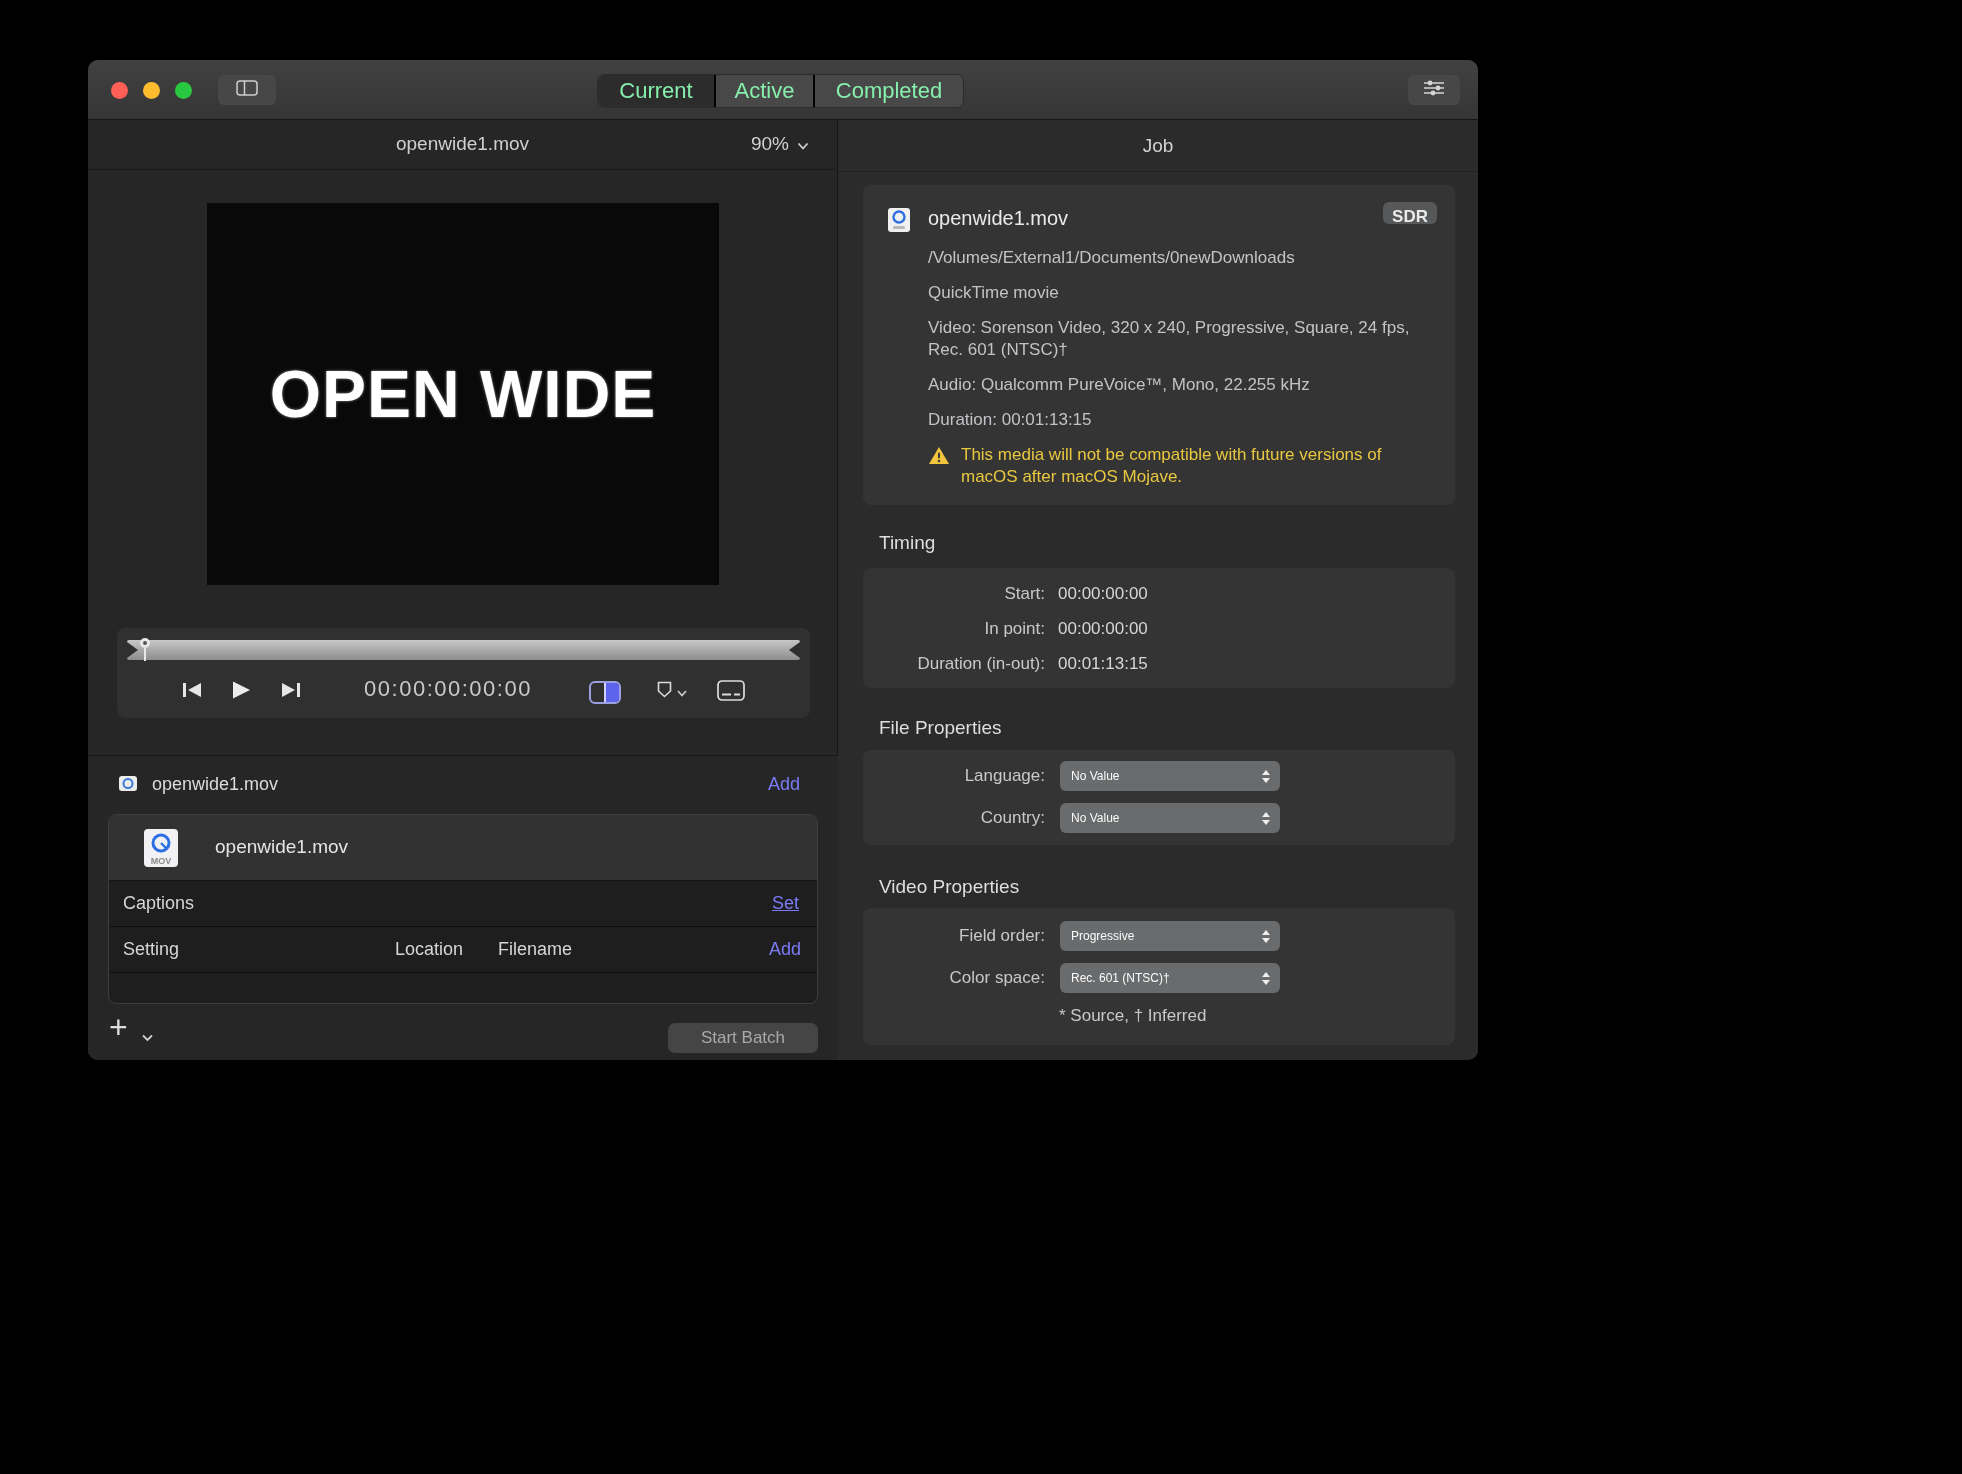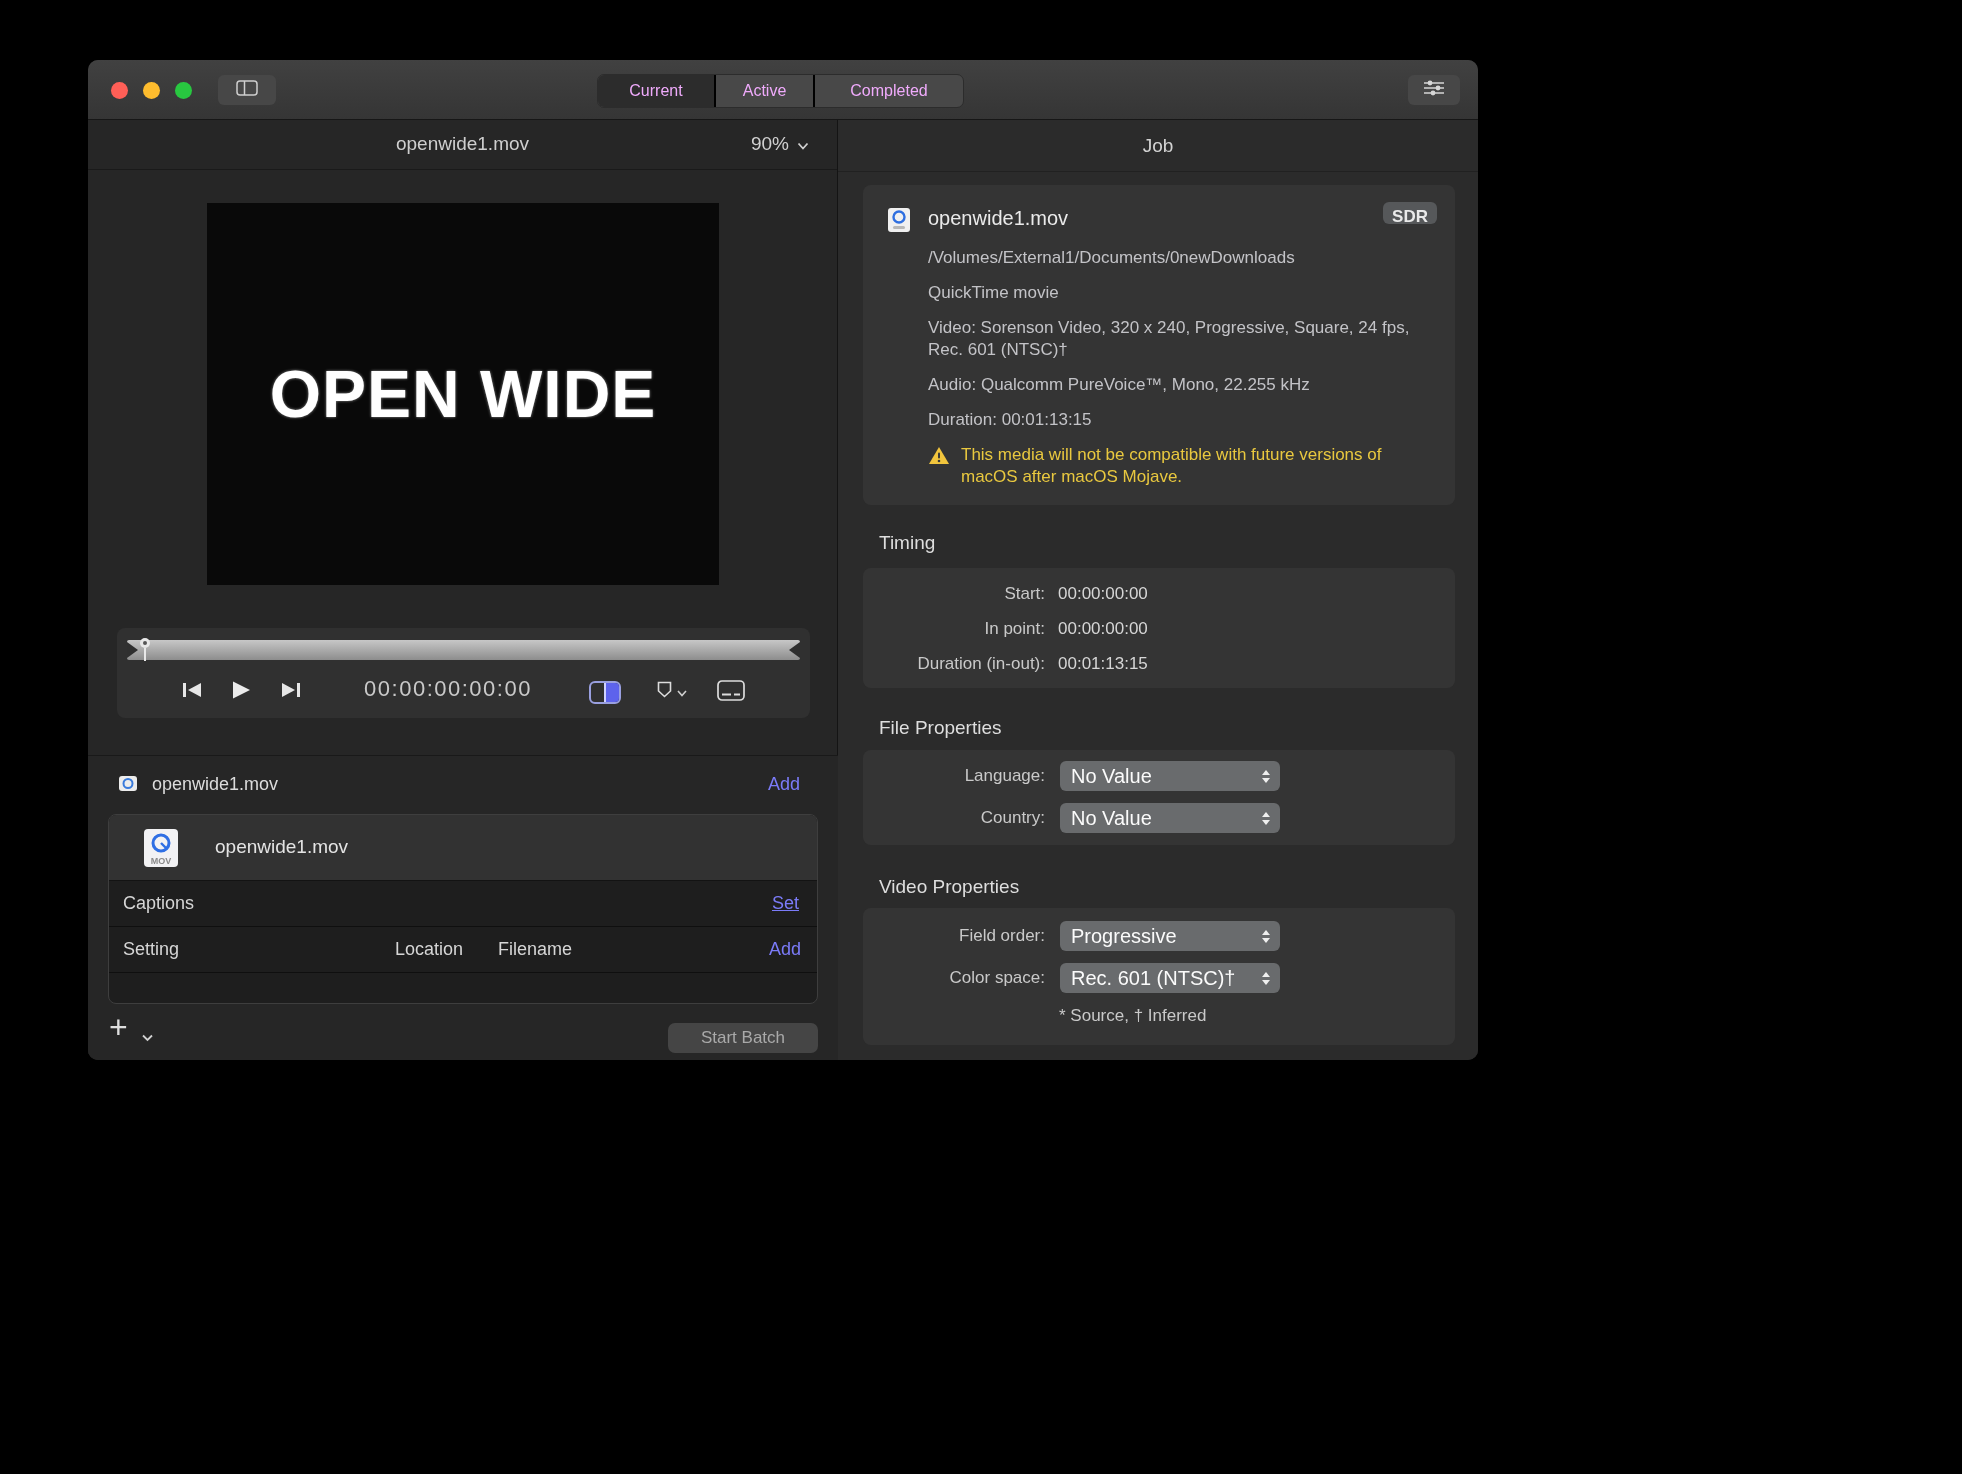--- a/index.html
+++ b/index.html
@@ -14,21 +14,21 @@
               background:linear-gradient(#414141,#353535); border-bottom:1px solid #161616; }
   .traffic { position:absolute; left:23px; top:22px; display:flex; gap:15px; }
   .light { width:17px; height:17px; border-radius:50%; }
   .light.red{background:#ff5f57;} .light.yellow{background:#febc2e;} .light.green{background:#28c840;}
   .tb-btn { position:absolute; top:15px; height:30px; background:#474747; border-radius:6px;
             display:flex; align-items:center; justify-content:center; }
   .sidebar-btn { left:130px; width:58px; }
   .filter-btn { left:1320px; width:52px; }
   .segmented { position:absolute; left:509px; top:14px; height:34px; display:flex;
                border-radius:7px; overflow:hidden; background:#484848; border:1px solid #2c2c2c; }
-  .segment { font-size:16px; color:#f0abfc; line-height:32px; text-align:center; cursor:default; }
+  .segment { font-size:22px; color:#86efac; line-height:32px; text-align:center; cursor:default; }
   .segment + .segment { border-left:2px solid #000000; }
   .segment.sel { background:#2c2c2c; }
   .seg-current{width:116px;} .seg-active{width:99px;} .seg-completed{width:150px;}
 
   
   .left-pane { position:absolute; left:0; top:60px; width:750px; height:940px;
                background:#262626; border-right:1px solid #141414; }
   .preview-header { position:absolute; left:0; top:0; width:100%; height:50px;
                     border-bottom:1px solid #1a1a1a; }
   .preview-title { position:absolute; left:0; width:100%; text-align:center; top:13px;
@@ -118,21 +118,21 @@
   .panel-videoprops { top:788px; height:137px; padding-top:13px; }
 
   .t-row { display:flex; align-items:center; height:35px; }
   .t-label { width:182px; text-align:right; font-size:17px; color:#c9c9c9; }
   .t-value { margin-left:13px; font-size:17px; color:#d6d6d6; }
 
   .p-row { display:flex; align-items:center; height:30px; margin-bottom:12px; }
   .p-label { width:182px; text-align:right; font-size:17px; color:#c9c9c9; }
   .dropdown { margin-left:15px; width:220px; height:30px; background:#696b6d;
               border-radius:6px; display:flex; align-items:center; }
-  .dd-value { padding-left:11px; font-size:20px; color:#fbfbfb; flex:1; white-space:nowrap; }
+  .dd-value { padding-left:11px; font-size:12px; color:#fbfbfb; flex:1; white-space:nowrap; }
   .dd-stepper { width:22px; height:100%; display:flex; flex-direction:column;
                 align-items:center; justify-content:center; gap:3px; margin-right:3px; }
   .tri-up { width:0; height:0; border-left:4px solid transparent; border-right:4px solid transparent;
             border-bottom:5px solid #efefef; }
   .tri-down { width:0; height:0; border-left:4px solid transparent; border-right:4px solid transparent;
               border-top:5px solid #efefef; }
   .footnote { position:absolute; left:196px; top:98px; font-size:17px; color:#c9c9c9; }
 </style>
 </head>
 <body>

